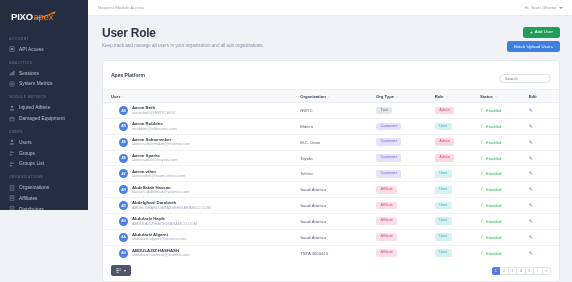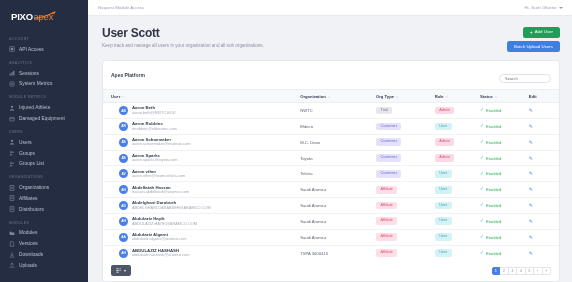--- a/index.html
+++ b/index.html
@@ -6,21 +6,21 @@
   html, body {
     width: 572px; height: 282px;
     font-family: "Liberation Sans", sans-serif;
     background: #f1f2f6;
     overflow: hidden;
   }
   .app { display: flex; width: 572px; height: 282px; }
 
   
   .sidebar {
-    width: 88px; height: 282px;
+    width: 88px; height: 210px;
     background: #252d43;
     flex: 0 0 88px;
     overflow: hidden;
     position: relative;
   }
   .logo { padding: 11px 0 0 11px; display: flex; align-items: center; }
   .logo-pixo {
     color: #ffffff; font-weight: bold; font-size: 9.5px;
     letter-spacing: -0.2px;
   }
@@ -329,21 +329,21 @@
       <div class="topbar-right">
         <span>Hi, Scott Oliverio</span>
         <span class="caret-down"></span>
       </div>
     </div>
 
     <div class="content">
 
       <div class="page-head">
         <div>
-          <div class="page-title">User Scott</div>
+          <div class="page-title">User Role</div>
           <div class="page-sub">Keep track and manage all users in your organization and all sub organizations.</div>
         </div>
         <div class="head-actions">
           <button class="btn btn-add">
             <span class="plus-icon">+</span>
             <span>Add User</span>
           </button>
           <button class="btn btn-batch">Batch Upload Users</button>
         </div>
       </div>

